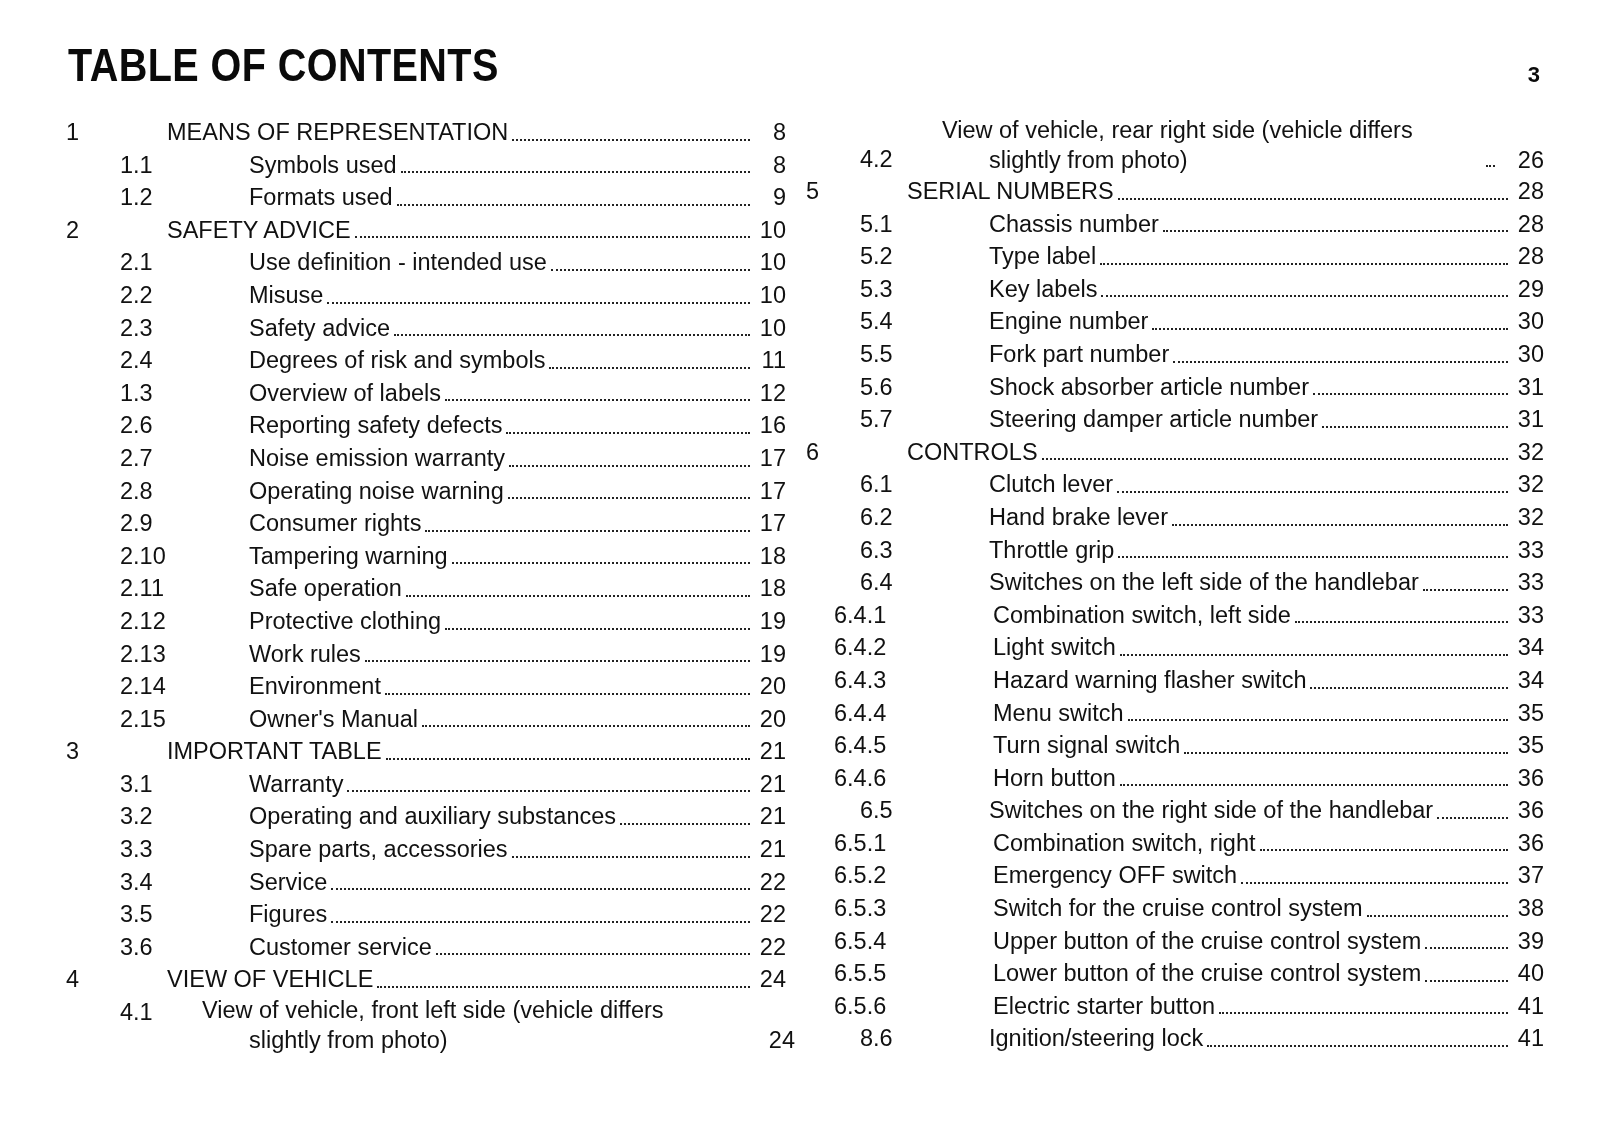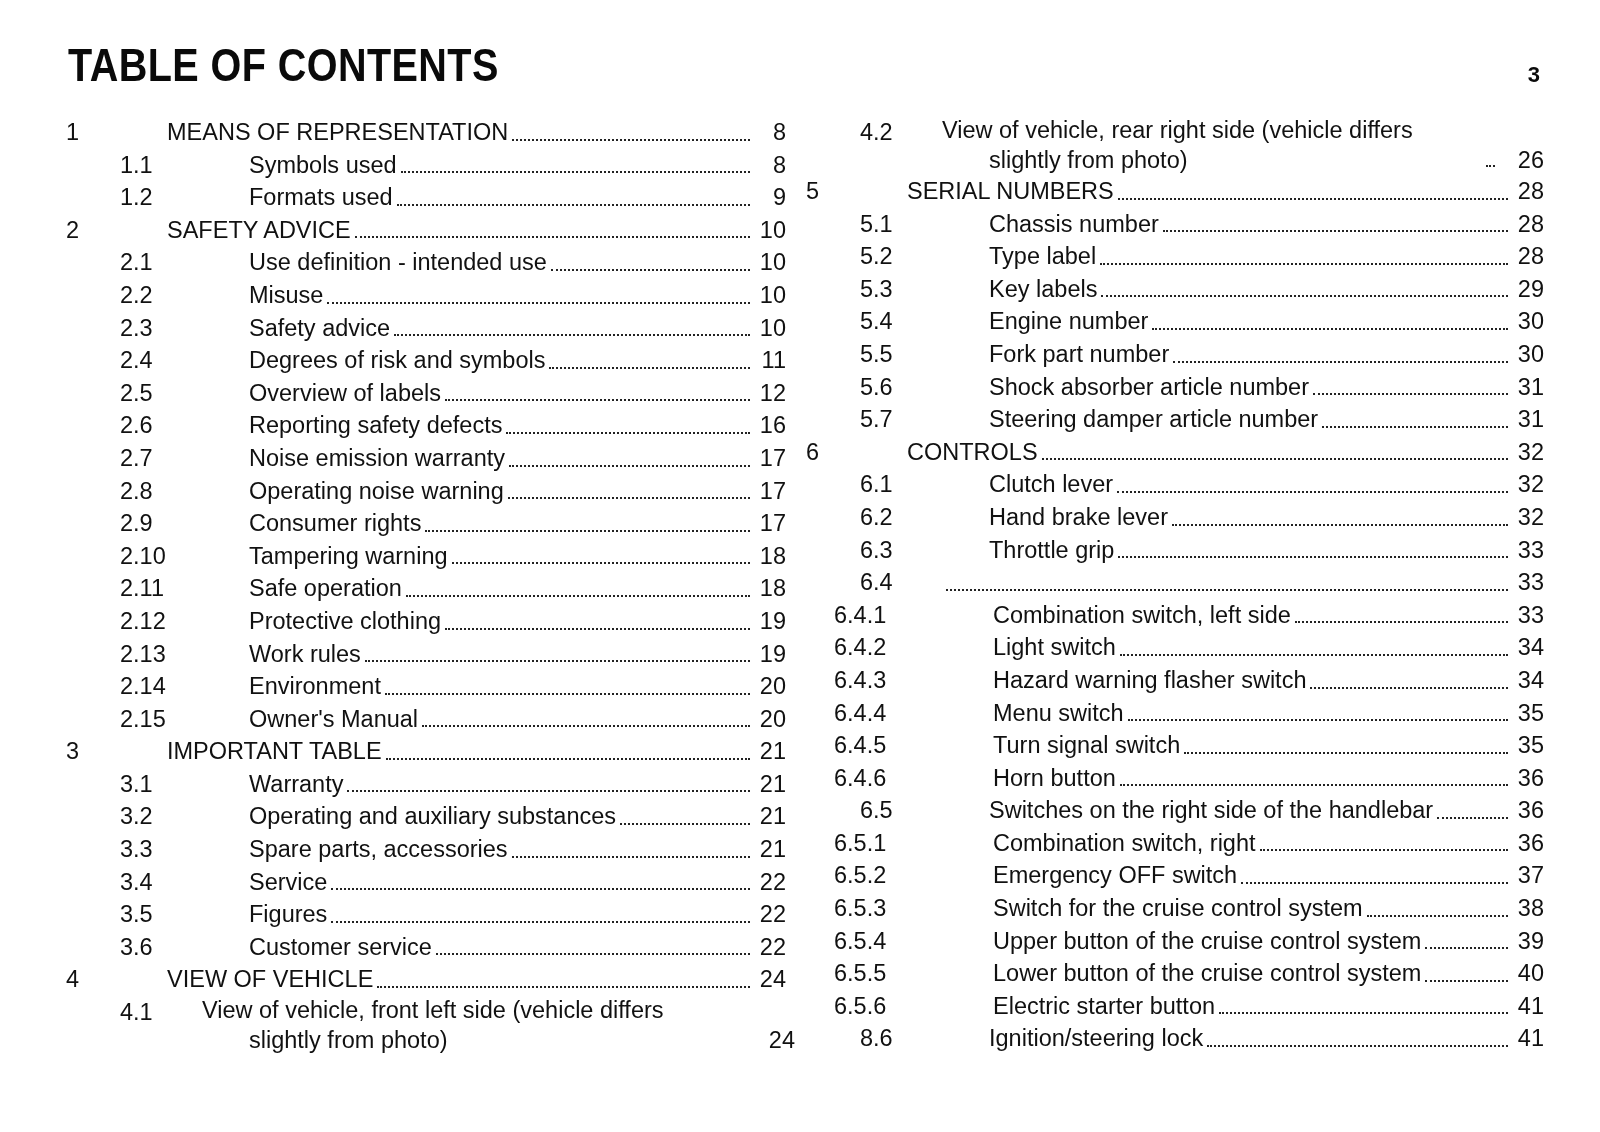--- a/index.html
+++ b/index.html
@@ -92,21 +92,21 @@
       <span class="dots"></span>
       <span class="page">10</span>
     </div>
     <div class="entry lvl2">
       <span class="num">2.4</span>
       <span class="title">Degrees of risk and symbols</span>
       <span class="dots"></span>
       <span class="page">11</span>
     </div>
     <div class="entry lvl2">
-      <span class="num">2.5</span>
+      <span class="num">1.3</span>
       <span class="title">Overview of labels</span>
       <span class="dots"></span>
       <span class="page">12</span>
     </div>
     <div class="entry lvl2">
       <span class="num">2.6</span>
       <span class="title">Reporting safety defects</span>
       <span class="dots"></span>
       <span class="page">16</span>
     </div>
@@ -219,21 +219,21 @@
         <div class="line2row">
           <span class="title">slightly from photo)</span>
           <span class="dots"></span>
           <span class="page">24</span>
         </div>
       </div>
     </div>
   </div>
 <div class="col col-right">
     <div class="entry lvl2 tall">
-      <span class="num" style="align-self: flex-start;">4.2</span>
+      <span class="num" style="align-self: flex-start; margin-top: 27px;">4.2</span>
       <div class="title-multi">
         <span class="line1">View of vehicle, rear right side (vehicle differs</span>
         <div class="line2row">
           <span class="title">slightly from photo)</span>
           <span class="dots"></span>
           <span class="page">26</span>
         </div>
       </div>
     </div>
     <div class="entry lvl1">
@@ -303,20 +303,21 @@
       <span class="page">32</span>
     </div>
     <div class="entry lvl2">
       <span class="num">6.3</span>
       <span class="title">Throttle grip</span>
       <span class="dots"></span>
       <span class="page">33</span>
     </div>
     <div class="entry lvl2">
       <span class="num">6.4</span>
+      <span class="title">Switches on the left side of the handlebar</span>
       <span class="dots"></span>
       <span class="page">33</span>
     </div>
     <div class="entry lvl3">
       <span class="num">6.4.1</span>
       <span class="title">Combination switch, left side</span>
       <span class="dots"></span>
       <span class="page">33</span>
     </div>
     <div class="entry lvl3">

